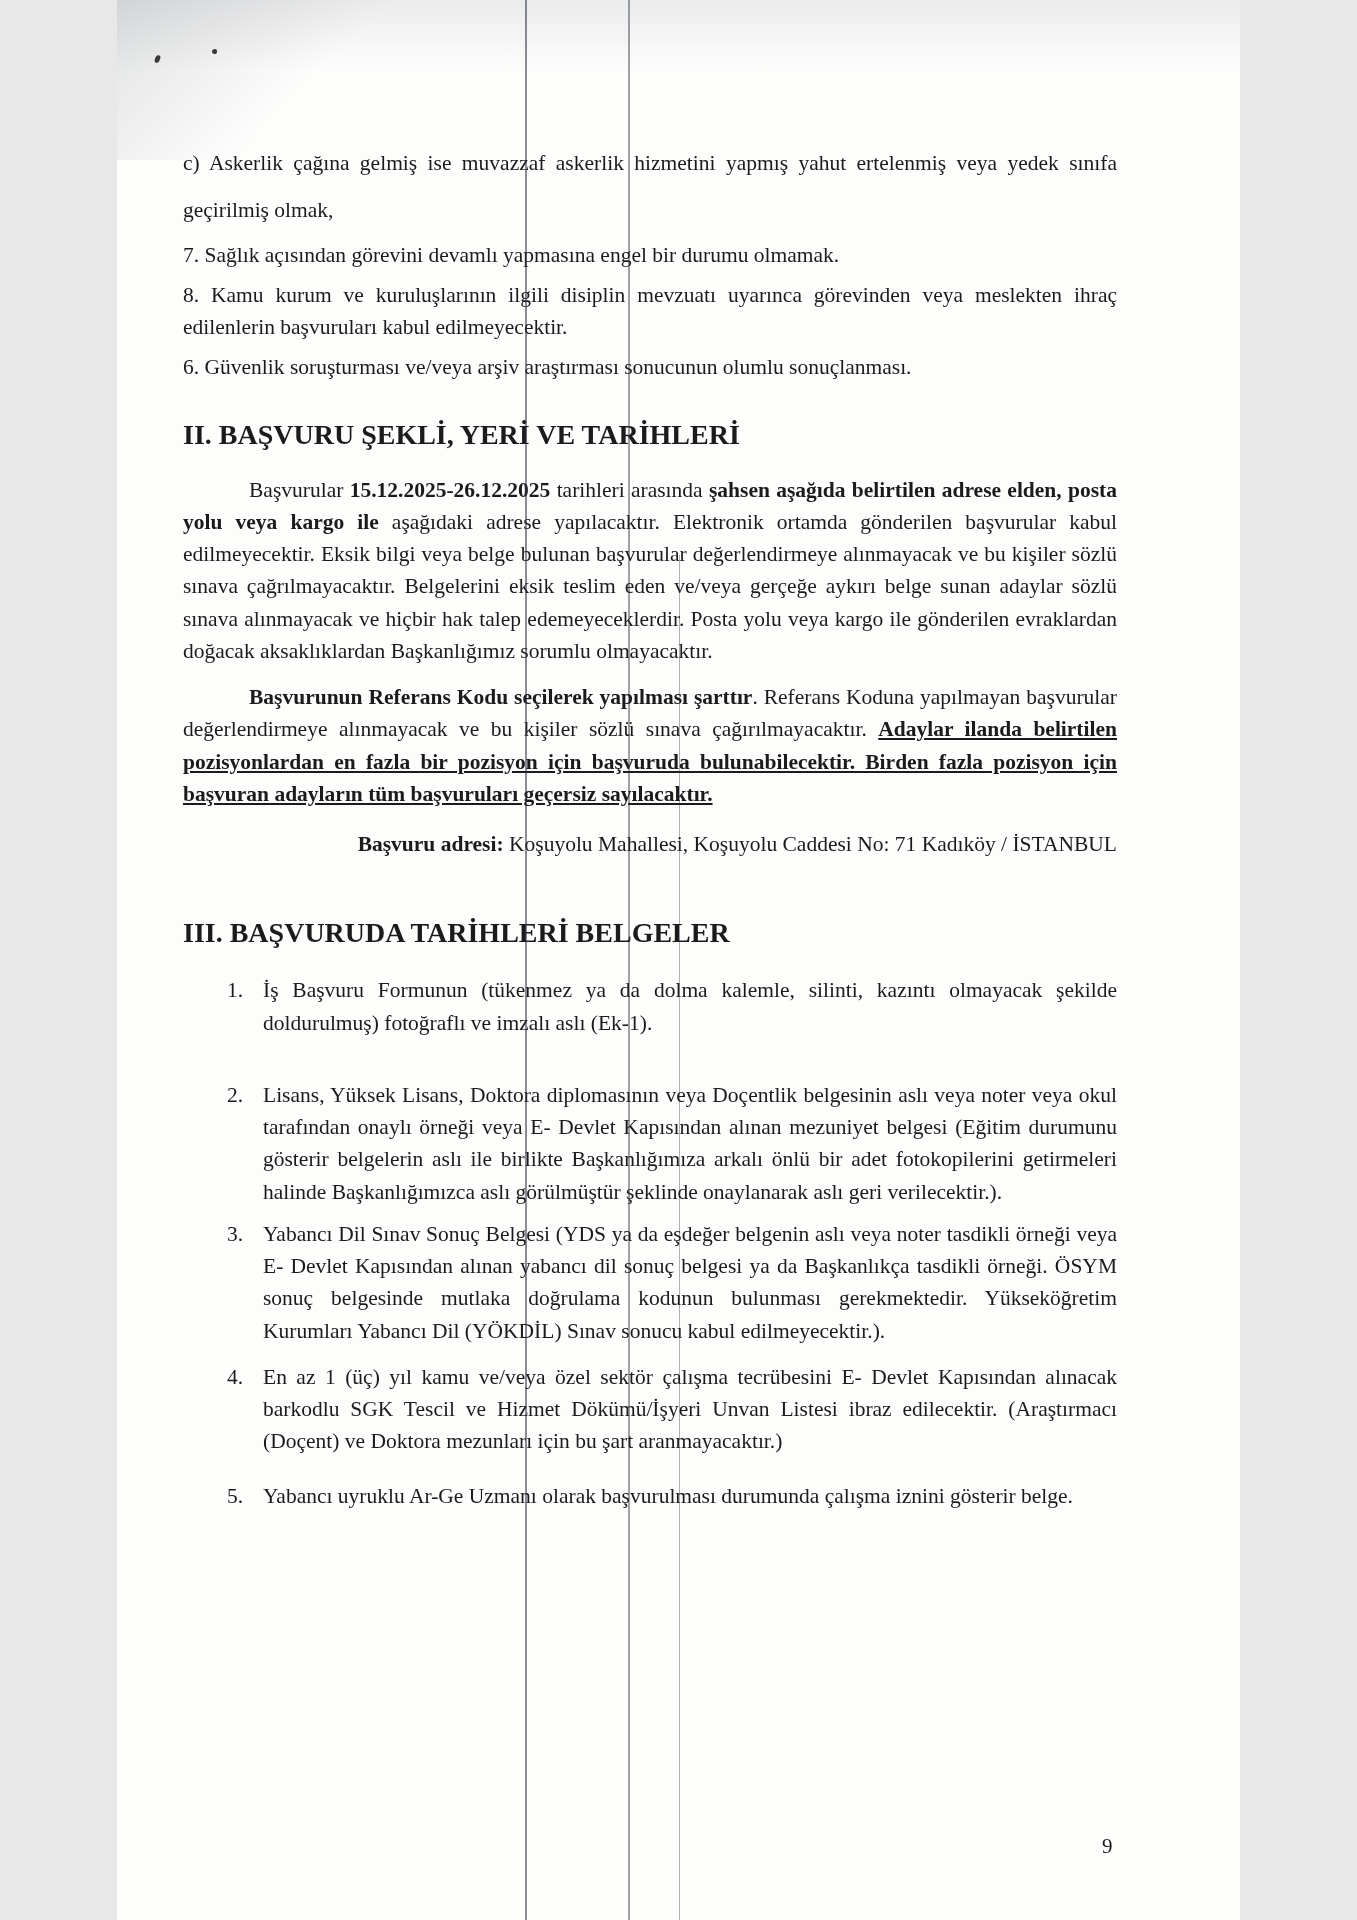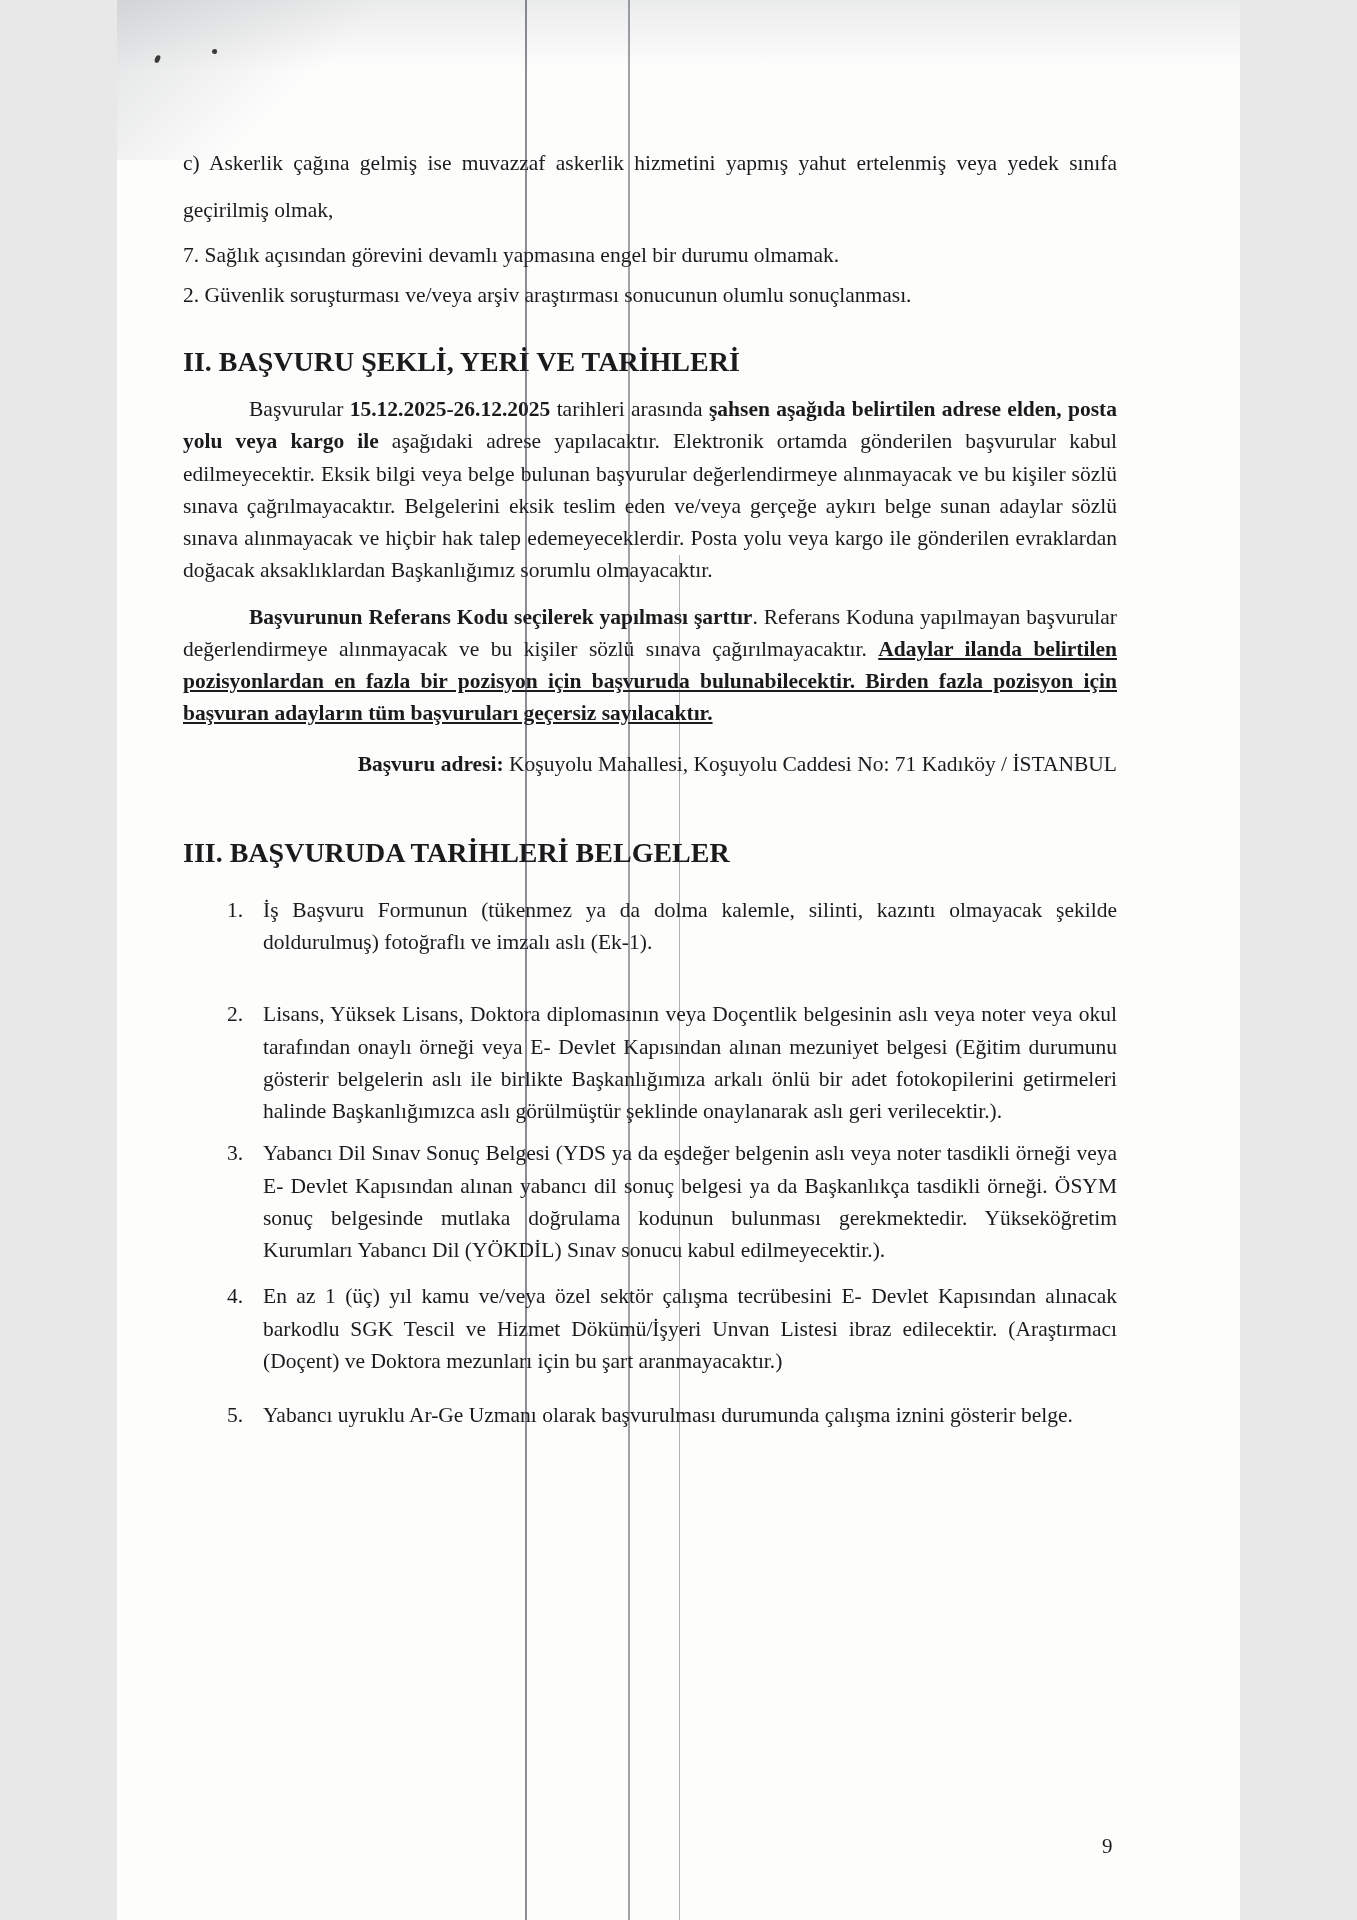--- a/index.html
+++ b/index.html
@@ -60,21 +60,21 @@
   p { margin: 0; }
   .item { margin: 0 0 8px 0; }
   .item.spaced { line-height: 2.2; margin-bottom: 4px; }
   .heading {
     font-weight: bold;
     font-size: 28px;
     text-align: left;
     margin: 30px 0 0 0;
   }
   .heading.h3 { margin-top: 52px; }
-  .para { margin-top: 10px; text-indent: 66px; }
+  .para { margin-top: 18px; text-indent: 66px; }
   .para.p2 { margin-top: 14px; }
   .address { margin-top: 18px; text-align: right; }
   .b { font-weight: bold; }
   .bu { font-weight: bold; text-decoration: underline; }
   .doc-list { margin-top: 20px; }
   .doc-item {
     display: flex;
     margin: 0 0 0 44px;
   }
   .doc-item .num {
@@ -108,21 +108,22 @@
   <div class="vline v1"></div>
   <div class="vline v2"></div>
   <div class="vline v3"></div>
   <div class="speck s1"></div>
   <div class="speck s2"></div>
 
   <div class="content">
 
     <p class="item spaced">c) Askerlik çağına gelmiş ise muvazzaf askerlik hizmetini yapmış yahut ertelenmiş veya yedek sınıfa geçirilmiş olmak,</p>
     <p class="item">7. Sağlık açısından görevini devamlı yapmasına engel bir durumu olmamak.</p>
-    <p class="item">2. Güvenlik soruşturması ve/veya arşiv araştırması sonucunun olumlu sonuçlanması.</p>
+    <p class="item">8. Kamu kurum ve kuruluşlarının ilgili disiplin mevzuatı uyarınca görevinden veya meslekten ihraç edilenlerin başvuruları kabul edilmeyecektir.</p>
+    <p class="item">6. Güvenlik soruşturması ve/veya arşiv araştırması sonucunun olumlu sonuçlanması.</p>
 
     <p class="heading">II. BAŞVURU ŞEKLİ, YERİ VE TARİHLERİ</p>
 
     <p class="para"><span>Başvurular </span><span class="b">15.12.2025-26.12.2025</span><span> tarihleri arasında </span><span class="b">şahsen aşağıda belirtilen adrese elden, posta yolu veya kargo ile</span><span> aşağıdaki adrese yapılacaktır. Elektronik ortamda gönderilen başvurular kabul edilmeyecektir. Eksik bilgi veya belge bulunan başvurular değerlendirmeye alınmayacak ve bu kişiler sözlü sınava çağrılmayacaktır. Belgelerini eksik teslim eden ve/veya gerçeğe aykırı belge sunan adaylar sözlü sınava alınmayacak ve hiçbir hak talep edemeyeceklerdir. Posta yolu veya kargo ile gönderilen evraklardan doğacak aksaklıklardan Başkanlığımız sorumlu olmayacaktır.</span></p>
 
     <p class="para p2"><span class="b">Başvurunun Referans Kodu seçilerek yapılması şarttır</span><span>. Referans Koduna yapılmayan başvurular değerlendirmeye alınmayacak ve bu kişiler sözlü sınava çağırılmayacaktır. </span><span class="bu">Adaylar ilanda belirtilen pozisyonlardan en fazla bir pozisyon için başvuruda bulunabilecektir. Birden fazla pozisyon için başvuran adayların tüm başvuruları geçersiz sayılacaktır.</span></p>
 
     <p class="address"><span class="b">Başvuru adresi:</span><span> Koşuyolu Mahallesi, Koşuyolu Caddesi No: 71 Kadıköy / İSTANBUL</span></p>
 
     <p class="heading h3">III. BAŞVURUDA TARİHLERİ BELGELER</p>

